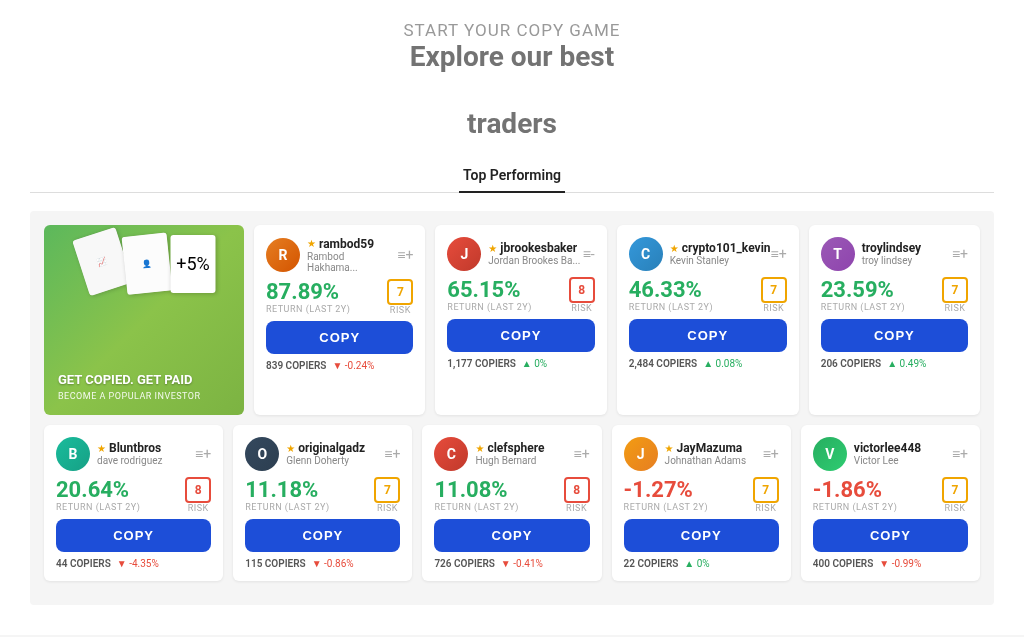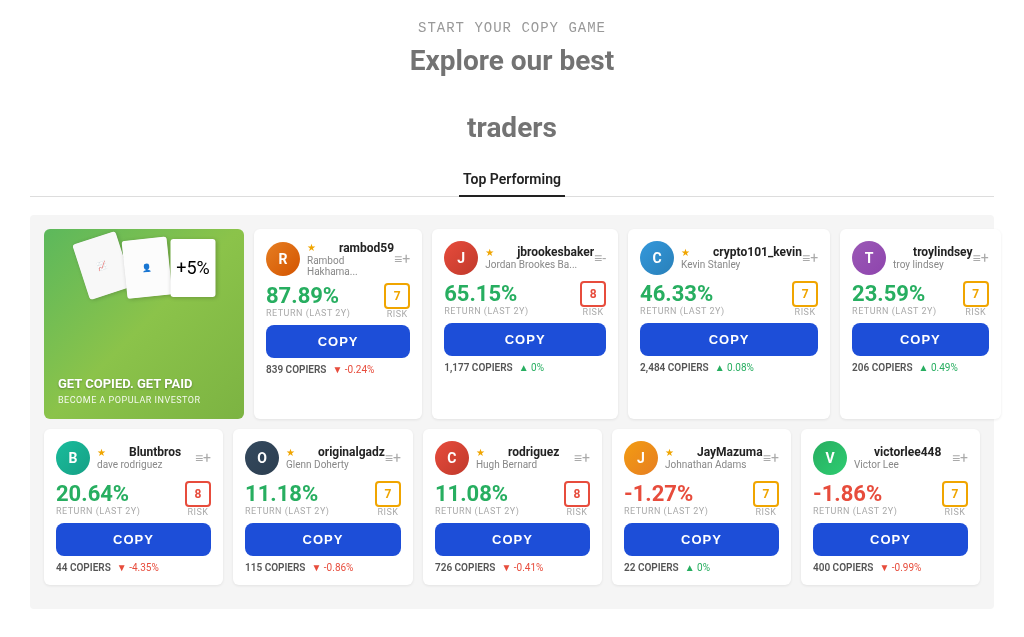--- a/index.html
+++ b/index.html
@@ -15,26 +15,24 @@
     .page-container {
       width: 1024px;
       background: #fff;
       padding: 20px 30px 30px;
     }
     .header-section {
       text-align: center;
       margin-bottom: 18px;
     }
     .start-label {
-      font-size: 14px;
+      font-size: 17px;
       color: #999;
       letter-spacing: 1px;
       text-transform: uppercase;
-      margin-bottom: 8px;
-      font-family: Liberation Mono, monospace;
     }
     .main-title {
       font-size: 28px;
       font-weight: 700;
       color: #737373;
       line-height: 1.2;
       margin-bottom: 0;
     }
     .tabs-row {
       display: flex;
@@ -145,21 +143,20 @@
     .avatar-blunt { background: linear-gradient(135deg, #1abc9c, #16a085); }
     .avatar-original { background: linear-gradient(135deg, #34495e, #2c3e50); }
     .avatar-clef { background: linear-gradient(135deg, #e74c3c, #c0392b); }
     .avatar-jay { background: linear-gradient(135deg, #f39c12, #e67e22); }
     .avatar-victor { background: linear-gradient(135deg, #27ae60, #2ecc71); }
     .user-info {}
     .username {
       font-size: 12px;
       font-weight: 700;
       color: #222;
-      margin-left: 20px;
     }
     .star-badge {
       display: inline-block;
       color: #f0a500;
       font-size: 10px;
     }
     .fullname {
       font-size: 10px;
       color: #888;
     }
@@ -465,21 +462,21 @@
         </div>
       </div>
 
       <div class="trader-card">
         <div class="card-header">
           <div class="card-user">
             <div class="avatar avatar-clef">C</div>
             <div class="user-info">
               <div style="display:flex;align-items:center;gap:3px;">
                 <span class="star-badge">★</span>
-                <span class="username">rodriguez</span>
+                <span class="username">clefsphere</span>
               </div>
               <div class="fullname">Hugh Bernard</div>
             </div>
           </div>
           <div class="menu-icon">≡+</div>
         </div>
         <div class="return-row">
           <div>
             <div class="return-value return-positive">11.08%</div>
             <div class="return-label">RETURN (LAST 2Y)</div>

